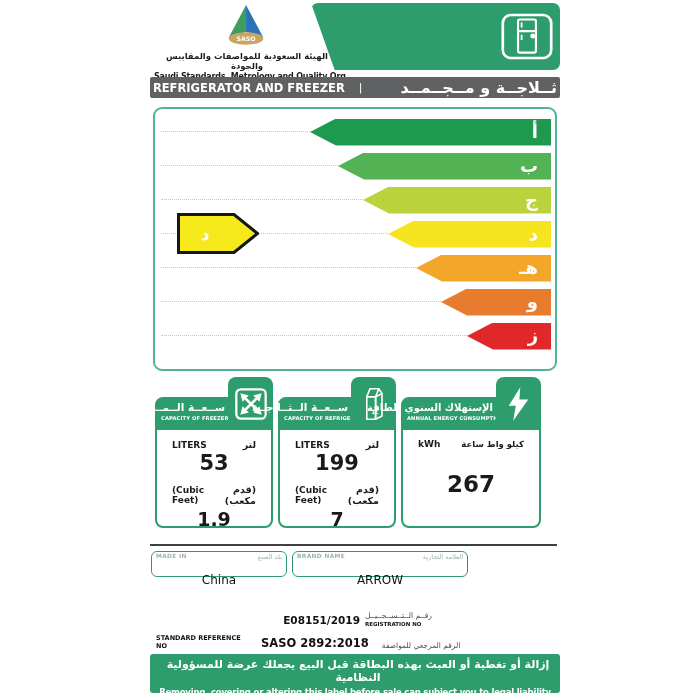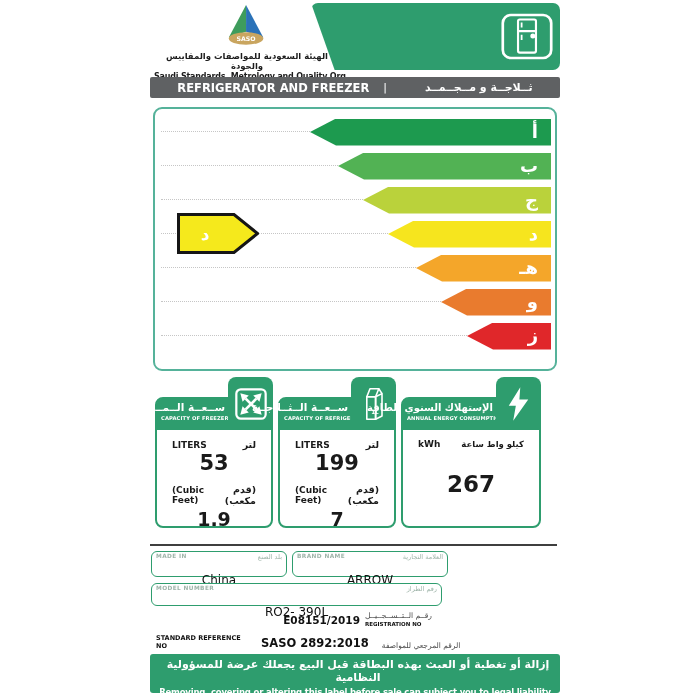--- a/index.html
+++ b/index.html
@@ -27,21 +27,21 @@
   .title-text{text-align:center;color:#fff;}
   .title-ar{font-size:16.5px;font-weight:bold;direction:rtl;line-height:20px;}
   .title-en{font-size:10.5px;font-weight:bold;margin-top:2px;white-space:nowrap;}
   .fridge-icon{width:52px;height:47px;flex:0 0 auto;}
 
   
   .cat-bar{position:absolute;left:0;top:77px;width:410px;height:21px;background:var(--category-gray);
     border-radius:2px;color:#fff;display:flex;align-items:center;justify-content:center;gap:14px;font-weight:bold;}
   .cat-en{font-size:11.5px;}
   .cat-sep{font-size:11px;font-weight:normal;}
-  .cat-ar{font-size:11px;direction:rtl;margin-left:24px;}
+  .cat-ar{font-size:16px;direction:rtl;margin-left:24px;}
 
   
   .scale-panel{position:absolute;left:3px;top:107px;width:404px;height:264px;background:#fff;
     border:2px solid var(--panel-border);border-radius:9px;}
   #grade-rows{position:absolute;inset:0;}
   .grade-row{position:absolute;left:0;width:100%;height:34px;}
   .dotline{position:absolute;left:6px;top:16px;border-top:1.5px dotted var(--dotline);}
   .grade-bar{position:absolute;right:4px;top:3.5px;height:27px;
     clip-path:polygon(26px 0,100% 0,100% 100%,26px 100%,0 50%);}
   .grade-letter{position:absolute;right:13px;top:0;height:27px;line-height:26px;color:#fff;font-weight:bold;font-size:18px;}
@@ -66,21 +66,21 @@
   .energy-val{text-align:center;font-size:23px;font-weight:bold;color:var(--ink);margin-top:22px;}
 
   
   .divider{position:absolute;left:0;top:544px;width:407px;height:2px;background:#3F3F3F;}
   .pbox{position:absolute;background:#fff;border:1.5px solid var(--green);border-radius:6px;}
   .lbl-row{display:flex;justify-content:space-between;padding:1px 4px 0;color:var(--muted-label);}
   .lbl-en{font-size:5.8px;font-weight:bold;letter-spacing:0.4px;}
   .lbl-ar{font-size:6.5px;direction:rtl;}
   .pbox .val{text-align:center;font-weight:normal;font-size:12px;color:#111;margin-top:12px;}
   .box-made{left:1px;top:551px;width:136px;height:26px;}
-  .box-brand{left:142px;top:551px;width:156px;height:26px;}
+  .box-brand{left:142px;top:551px;width:176px;height:26px;}
   .box-model{left:1px;top:583px;width:291px;height:23px;}
 
   .reg{position:absolute;left:0;top:611px;width:282px;display:flex;justify-content:flex-end;align-items:flex-start;gap:5px;}
   .reg-val{font-size:10.5px;font-weight:bold;color:#111;margin-top:3px;}
   .reg-labels{text-align:left;}
   .reg-ar{font-size:7.5px;color:#4a4a4a;direction:rtl;white-space:nowrap;}
   .reg-en{font-size:5.5px;font-weight:bold;color:#111;white-space:nowrap;margin-top:1px;}
 
   .std{position:absolute;left:6px;top:634px;display:flex;align-items:flex-end;}
   .std-en{font-size:6.5px;font-weight:bold;color:#111;width:97px;}
@@ -263,27 +263,20 @@
   </div>
 
   <div class="pbox box-brand">
     <div class="lbl-row">
       <span class="lbl-en">BRAND NAME</span>
       <span class="lbl-ar" dir="rtl">العلامة التجارية</span>
     </div>
     <div class="val">ARROW</div>
   </div>
 
-  <div class="pbox box-model">
-    <div class="lbl-row">
-      <span class="lbl-en">MODEL NUMBER</span>
-      <span class="lbl-ar" dir="rtl">رقم الطراز</span>
-    </div>
-    <div class="val">RO2- 390L</div>
-  </div>
 
   <div class="reg">
     <span class="reg-val">E08151/2019</span>
     <span class="reg-labels">
       <div class="reg-ar" dir="rtl">رقــم الــتــســجــيــل</div>
       <div class="reg-en">REGISTRATION NO</div>
     </span>
   </div>
 
   <div class="std">

